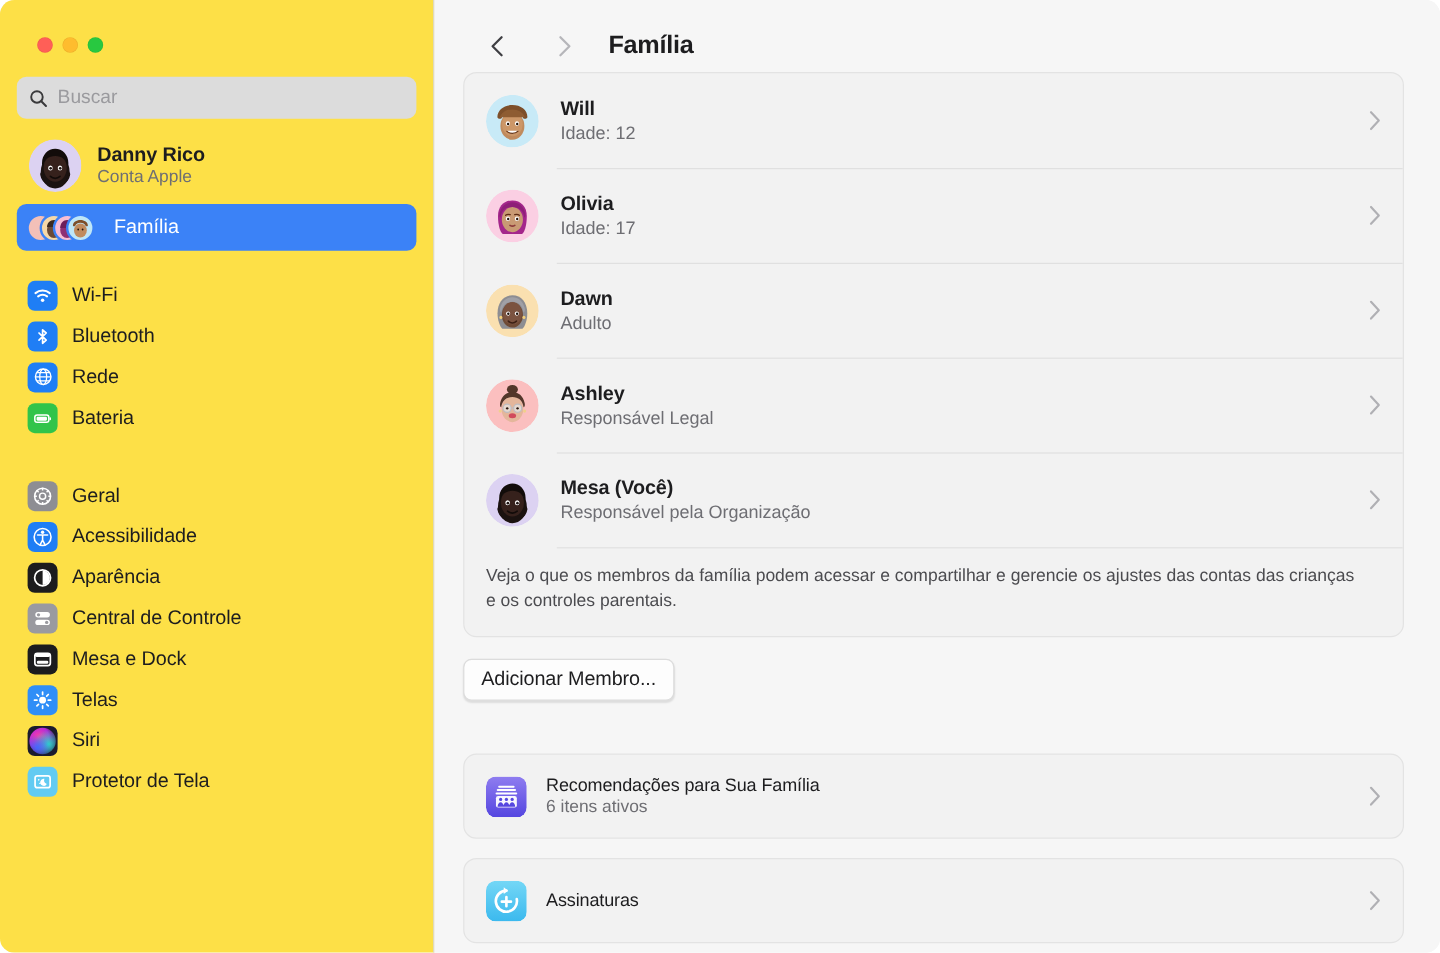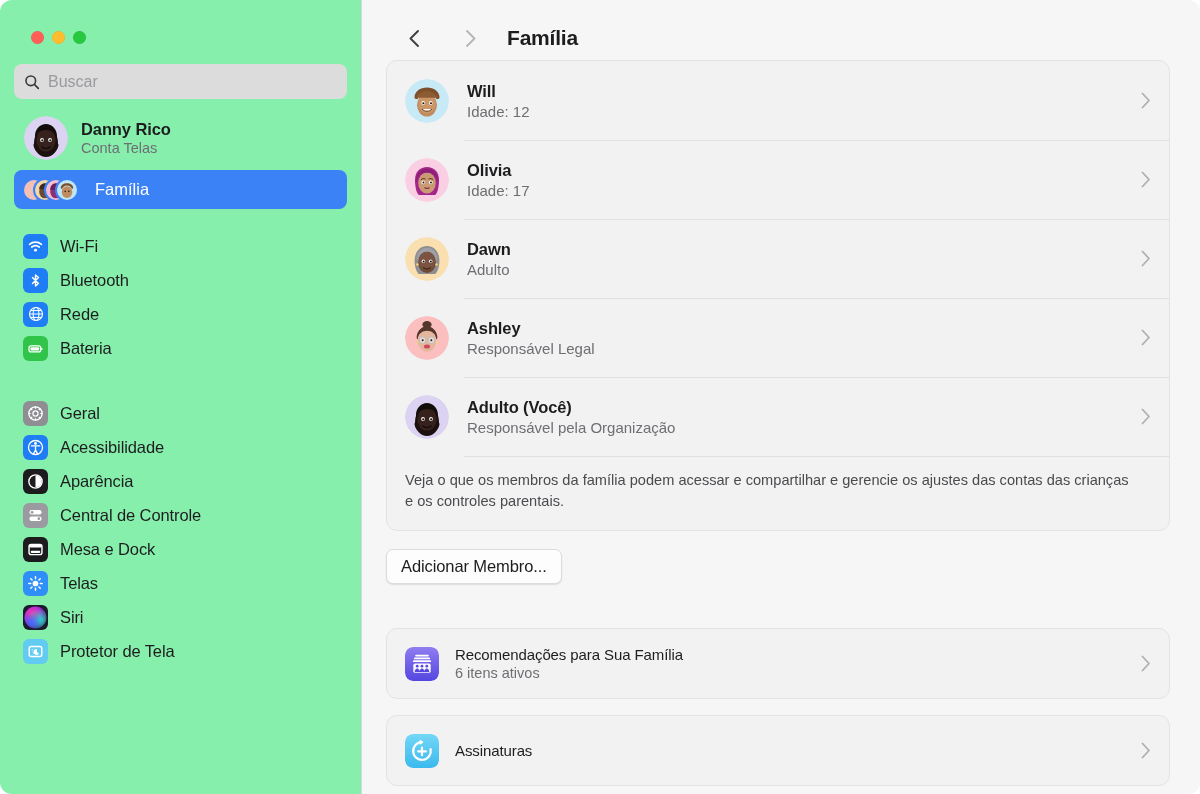--- a/index.html
+++ b/index.html
@@ -16,21 +16,21 @@
     display: flex;
     background: #f6f6f6;
     border-radius: 12px;
     overflow: hidden;
   }
 
   
   .sidebar {
     width: 362px;
     height: 794px;
-    background: #86efac;
+    background: #fde047;
     border-right: 1px solid #d8d8d8;
     position: relative;
     flex: none;
     overflow: hidden;
   }
   .traffic-lights {
     display: flex;
     gap: 8px;
     padding: 31px 0 0 31px;
   }
@@ -256,21 +256,21 @@
             <circle cx="18.2" cy="24.3" r="1.1" fill="#1c1210"></circle>
             <circle cx="26.2" cy="24.3" r="1.1" fill="#1c1210"></circle>
             <path d="M18 31c1.2 1.1 2.5 1.6 4 1.6s2.8-.5 4-1.6" stroke="#120b09" stroke-width="1.4" fill="none" stroke-linecap="round"></path>
             <path d="M12 26c-.6 5 .6 9 2.8 11-2.6-1-4.6-3.6-5.3-7.4-.2-1.4.8-3 2.5-3.6z" fill="#1b1210"></path>
             <path d="M32 26c.6 5-.6 9-2.8 11 2.6-1 4.6-3.6 5.3-7.4.2-1.4-.8-3-2.5-3.6z" fill="#1b1210"></path>
           </g>
         </svg>
       </div>
       <div class="profile-text">
         <div class="profile-name">Danny Rico</div>
-        <div class="profile-sub">Conta Telas</div>
+        <div class="profile-sub">Conta Apple</div>
       </div>
     </div>
 
     <div class="family-row">
       <div class="family-stack">
         <div class="fs-av" style="left:0;background:#f3c0b8;"></div>
         <div class="fs-av" style="left:11px;background:#f5d8a8;">
           <svg viewBox="0 0 24 24" width="20" height="20">
               <ellipse cx="12" cy="14" rx="7" ry="8" fill="#6b4a35"></ellipse>
               <path d="M5 11c0-4 3-7 7-7s7 3 7 7" fill="#3b2a20"></path>
@@ -589,21 +589,21 @@
               <ellipse cx="18" cy="24" rx="1.9" ry="2.1" fill="#fff"></ellipse>
               <ellipse cx="26" cy="24" rx="1.9" ry="2.1" fill="#fff"></ellipse>
               <circle cx="18.2" cy="24.3" r="1.1" fill="#1c1210"></circle>
               <circle cx="26.2" cy="24.3" r="1.1" fill="#1c1210"></circle>
               <path d="M18 31c1.2 1.1 2.5 1.6 4 1.6s2.8-.5 4-1.6" stroke="#120b09" stroke-width="1.4" fill="none" stroke-linecap="round"></path>
               <path d="M12 26c-.6 5 .6 9 2.8 11-2.6-1-4.6-3.6-5.3-7.4-.2-1.4.8-3 2.5-3.6z" fill="#1b1210"></path>
               <path d="M32 26c.6 5-.6 9-2.8 11 2.6-1 4.6-3.6 5.3-7.4.2-1.4-.8-3-2.5-3.6z" fill="#1b1210"></path>
             </svg>
           </div>
           <div class="member-text">
-            <div class="member-name">Adulto (Você)</div>
+            <div class="member-name">Mesa (Você)</div>
             <div class="member-role">Responsável pela Organização</div>
           </div>
           <svg class="chev" width="10" height="17" viewBox="0 0 10 17">
             <path d="M1.5 1.5L8 8.5 1.5 15.5" fill="none" stroke="#b0b0b4" stroke-width="1.8" stroke-linecap="round" stroke-linejoin="round"></path>
           </svg>
         </div>
 
         <div class="desc-block">
           <div class="desc-text">Veja o que os membros da família podem acessar e compartilhar e gerencie os ajustes das contas das crianças e os controles parentais.</div>
         </div>

